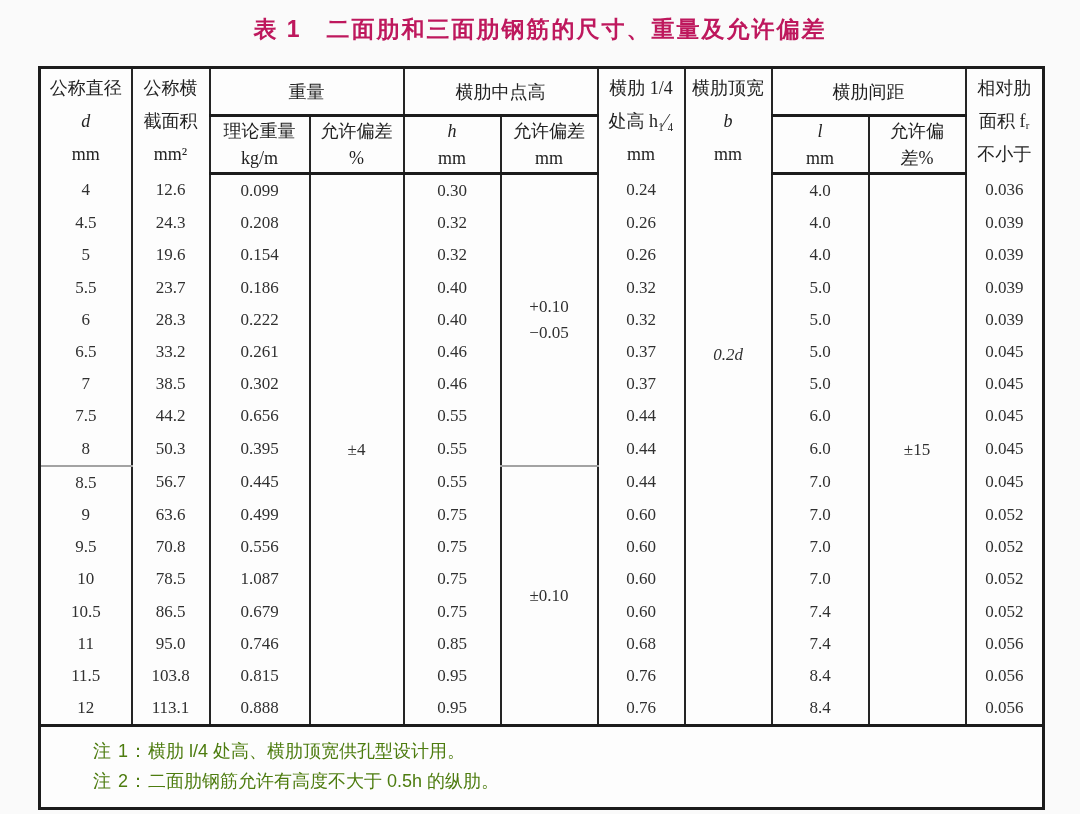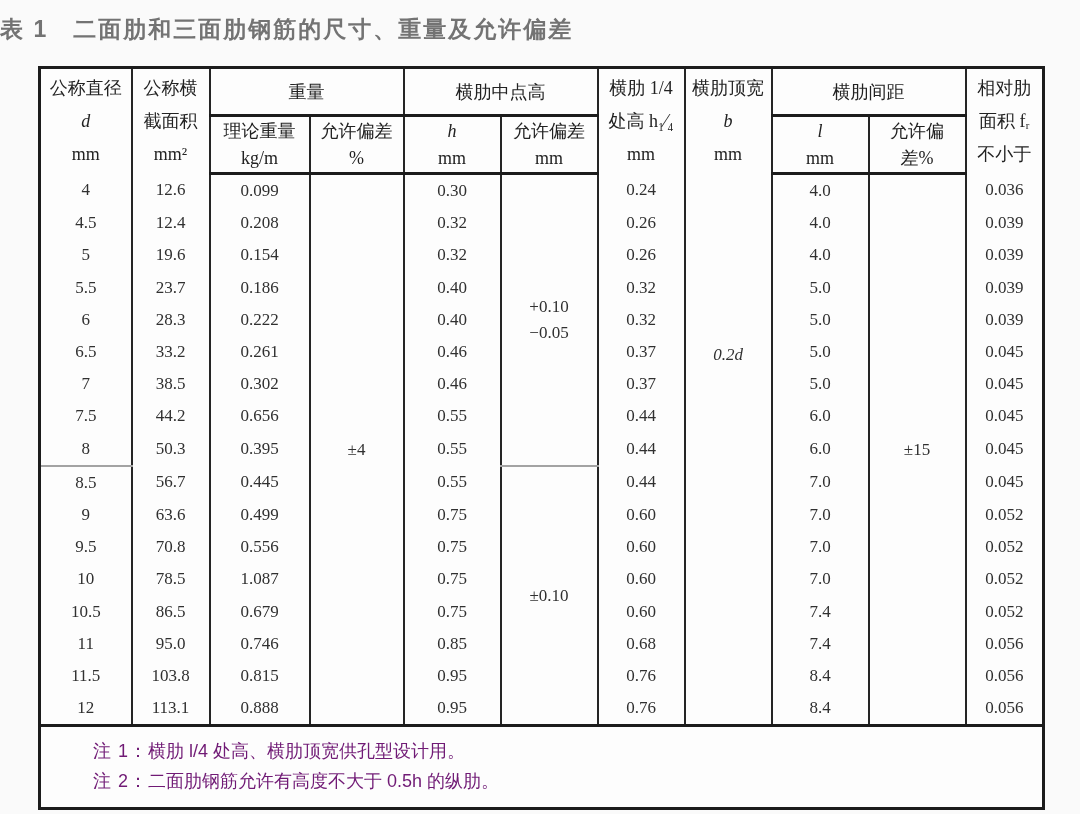--- a/index.html
+++ b/index.html
@@ -6,26 +6,27 @@
   body {
     width: 1080px; height: 814px;
     background: #fafafa;
     font-family: "Liberation Serif", "DejaVu Serif", serif;
     color: #2b2b2b;
     overflow: hidden;
   }
   .page { width: 1080px; height: 814px; position: relative; }
 
   .doc-title {
+    text-align: center;
     padding-top: 14px;
     font-family: "Liberation Sans", "DejaVu Sans", sans-serif;
     font-weight: bold;
     font-size: 23px;
     letter-spacing: 2px;
-    color: #737373;
+    color: #be185d;
   }
 
   table.spec {
     border-collapse: collapse;
     table-layout: fixed;
     width: 1004px;
     margin: 21px 0 16px 38px;
     border: 3px solid #1c1c1c;
     background: #fdfdfd;
   }
@@ -58,21 +59,21 @@
   tbody td.raised { vertical-align: top; padding-top: 168px; font-style: italic; }
   tbody td .dev-line { line-height: 26px; }
 
   tr.notes-row td {
     border-top: 3px solid #1c1c1c;
     text-align: left;
     padding: 9px 0 11px 52px;
     font-family: "Liberation Sans", "DejaVu Sans", sans-serif;
     font-size: 18px;
     line-height: 30px;
-    color: #701a75;
+    color: #4d7c0f;
   }
   .note-line { white-space: nowrap; }
   .note-label { letter-spacing: 1px; }
 </style>
 </head>
 <body>
 
 <div class="page">
 
   <div class="doc-title">表 1　二面肋和三面肋钢筋的尺寸、重量及允许偏差</div>
@@ -163,21 +164,21 @@
             <div class="dev-line">−0.05</div>
           </td>
           <td>0.24</td>
           <td rowspan="17" class="merged raised it">0.2d</td>
           <td>4.0</td>
           <td rowspan="17" class="merged">±15</td>
           <td>0.036</td>
         </tr>
         <tr>
           <td>4.5</td>
-          <td>12.4</td>
+          <td>24.3</td>
           <td>0.208</td>
           <td>0.32</td>
           <td>0.26</td>
           <td>4.0</td>
           <td>0.039</td>
         </tr>
         <tr>
           <td>5</td>
           <td>19.6</td>
           <td>0.154</td>

